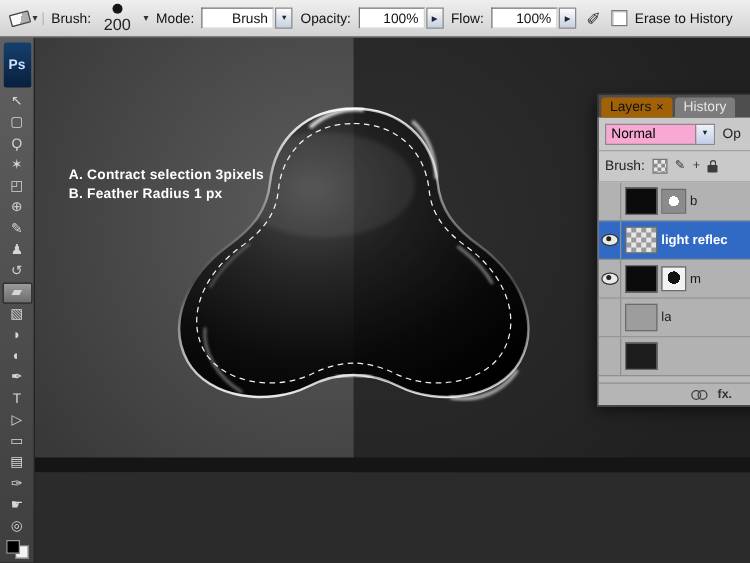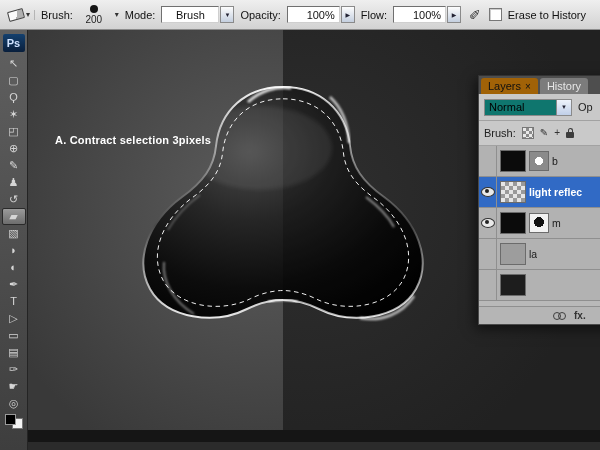--- a/index.html
+++ b/index.html
@@ -9,47 +9,47 @@
   
   #options{position:absolute;left:0;top:0;width:600px;height:30px;box-sizing:border-box;
     background:linear-gradient(#efefef,#d2d2d2);border-bottom:1px solid #8c8c8c;
     display:flex;align-items:center;gap:6px;padding:0 8px;font-size:11px;color:#111;z-index:6}
   .tool-preset{display:flex;align-items:center;gap:2px;padding-right:4px;border-right:1px solid #b5b5b5}
   .eraser-glyph{width:14px;height:8px;display:inline-block;border:1px solid #444;border-radius:1px;
     background:linear-gradient(115deg,#fafafa 55%,#b0b0b0 55%);transform:rotate(-15deg)}
   .preset-arrow{font-size:8px;color:#333}
   .brush-box{display:flex;flex-direction:column;align-items:center;justify-content:center;width:30px;line-height:1}
   .brush-dot{width:8px;height:8px;border-radius:50%;background:#141414;margin-bottom:2px}
-  .brush-size{font-size:10px;color:#222}
+  .brush-size{font-size:13px;color:#222}
   .vbox{background:#fff;border:1px solid #707070;border-bottom-color:#cfcfcf;border-right-color:#cfcfcf;
     height:17px;display:flex;align-items:center;padding:0 4px;box-sizing:border-box}
-  .mode-box{width:58px;justify-content:center}
+  .mode-box{width:58px;justify-content:flex-end}
   .num-box{width:53px;justify-content:flex-end}
   .arrow-btn{width:14px;height:17px;box-sizing:border-box;border:1px solid #8a8a8a;
     background:linear-gradient(#fdfdfd,#c4cfdf);display:flex;align-items:center;justify-content:center;
     font-size:6px;color:#223;margin-left:1px}
   .airbrush{font-size:14px;color:#333;padding:0 2px}
   .cb{width:11px;height:11px;background:#fff;border:1px solid #777;box-shadow:inset 1px 1px 0 #ccc;flex:none}
 
   
   #toolbar{position:absolute;left:0;top:30px;width:28px;height:420px;box-sizing:border-box;z-index:5;
     background:linear-gradient(180deg,#606060,#3e3e3e);border-right:1px solid #242424;
     display:flex;flex-direction:column;align-items:center}
-  .ps-logo{width:22px;height:18px;margin:4px 0 3px;border-radius:2px;flex:none;
+  .ps-logo{width:22px;height:36px;margin:4px 0 3px;border-radius:2px;flex:none;
     background:linear-gradient(#14406e,#091f3c);color:#cfe2ff;font-weight:bold;font-size:11px;
     display:flex;align-items:center;justify-content:center}
   .tool{width:24px;height:17px;display:flex;align-items:center;justify-content:center;box-sizing:border-box;flex:none}
   .tool-glyph{font-size:11px;color:#d6d6d6;line-height:1}
   .tool.active{background:linear-gradient(#9a9a9a,#6d6d6d);border:1px solid #2a2a2a;border-radius:2px}
   .swatches{position:relative;width:18px;height:15px;margin-top:2px;flex:none}
   .fg-swatch{position:absolute;left:0;top:0;width:9px;height:9px;background:#000;border:1px solid #999;z-index:2}
   .bg-swatch{position:absolute;right:0;bottom:0;width:9px;height:9px;background:#f4f4f4;border:1px solid #777}
 
   
-  #canvas{position:absolute;left:28px;top:30px;width:572px;height:412px;overflow:hidden}
+  #canvas{position:absolute;left:28px;top:30px;width:572px;height:348px;overflow:hidden}
   .half-left{position:absolute;left:0;top:0;width:255px;height:100%;
     background:radial-gradient(circle 300px at 92% 42%,#5d5d5d,#393939 95%)}
   .half-right{position:absolute;left:255px;top:0;right:0;height:100%;
     background:radial-gradient(circle 300px at 8% 42%,#2f2f2f,#212121 95%)}
   #art{position:absolute;left:0;top:0;z-index:2}
   .annot{position:absolute;z-index:3;color:#fff;font-weight:bold;font-size:11px;letter-spacing:.2px;white-space:nowrap}
   #annot-a{left:27px;top:104px}
   #annot-b{left:27px;top:119px}
   #annot-c{left:290px;top:311px}
   #statusbar{position:absolute;left:0;bottom:0;width:100%;height:12px;background:#151515;z-index:3}
@@ -58,21 +58,21 @@
   #layers-panel{position:absolute;left:478px;top:75px;width:170px;z-index:10;font-size:11px;
     box-shadow:-3px 4px 12px rgba(0,0,0,.55)}
   .panel-tabs{height:19px;background:#4e4e4e;display:flex;align-items:flex-end;padding:0 2px;gap:2px;
     border:1px solid #333;border-bottom:none;box-sizing:border-box}
   .tab{height:16px;padding:0 7px;display:flex;align-items:center;gap:4px;background:#7c7c7c;color:#e6e6e6;
     border-radius:3px 3px 0 0;white-space:nowrap}
   .tab.active{background:#a16207;color:#111}
   .tab-close{font-size:10px}
   .panel-body{background:#c9c9c9;border:1px solid #4a4a4a;border-top:none}
   .blend-row{height:26px;display:flex;align-items:center;gap:6px;padding:0 5px;border-bottom:1px solid #a2a2a2}
-  .select{width:88px;height:17px;background:#0f766e;border:1px solid #8a8a8a;box-sizing:border-box;
+  .select{width:88px;height:17px;background:#f9a8d4;border:1px solid #8a8a8a;box-sizing:border-box;
     display:flex;align-items:center;justify-content:space-between;padding-left:4px}
   .sel-arrow{width:14px;align-self:stretch;border-left:1px solid #8a8a8a;font-size:6px;color:#223;
     background:linear-gradient(#eef3fb,#c0cfe8);display:flex;align-items:center;justify-content:center}
   .op-label{color:#222}
   .lock-row{height:24px;display:flex;align-items:center;gap:6px;padding:0 5px;border-bottom:1px solid #a2a2a2}
   .lock-label{color:#222}
   .checker-mini{width:10px;height:10px;border:1px solid #777;flex:none;
     background:repeating-conic-gradient(#8b8b8b 0 25%,#e9e9e9 0 50%) 0 0/6px 6px}
   .glyph-mini{font-size:10px;color:#333;line-height:1}
   .padlock{width:8px;height:6px;background:#3c3c3c;border-radius:1px;position:relative;margin-top:3px;flex:none}
@@ -262,20 +262,21 @@
     <path d="M 338 167 C 350 176 360 186 366 197" stroke="#fff" stroke-width="2" fill="none" opacity="0.55" filter="url(#soft)"></path>
     <path d="M 332 288 C 354 292 374 284 386 266" stroke="#fff" stroke-width="2.5" fill="none" opacity="0.7" filter="url(#soft)"></path>
     <path d="M 136 232 C 134 252 146 272 166 284" stroke="#fff" stroke-width="2" fill="none" opacity="0.45" filter="url(#soft)"></path>
     <path d="M 240 272 C 250 269 260 269 270 272" stroke="#fff" stroke-width="2" fill="none" opacity="0.8" filter="url(#soft)"></path>
     <path d="M 172 165 C 160 174 148 186 140 200" stroke="#ddd" stroke-width="1.5" fill="none" opacity="0.4" filter="url(#soft)"></path>
 
     <path d="M 255 57 C 292 57 318 80 322 116 C 324 137 335 152 356 167 C 390 192 404 230 388 259 C 371 289 323 295 291 279 C 277 272 263 270 255 270 C 247 270 233 272 219 279 C 187 295 139 289 122 259 C 106 230 120 192 154 167 C 175 152 186 137 188 116 C 192 80 218 57 255 57 Z" transform="translate(25.5 17.5) scale(0.9)" fill="none" stroke="#fff" stroke-width="1.1" stroke-dasharray="5 4" opacity="0.95"></path>
   </svg>
 
   <div class="annot" id="annot-a">A. Contract selection 3pixels</div>
+  <div class="annot" id="annot-b">B. Feather Radius 1 px</div>
 
   <div id="statusbar"></div>
 </div>
 
 <div id="layers-panel">
   <div class="panel-tabs">
     <div class="tab active">
       <span>Layers</span>
       <span class="tab-close">×</span>
     </div>

